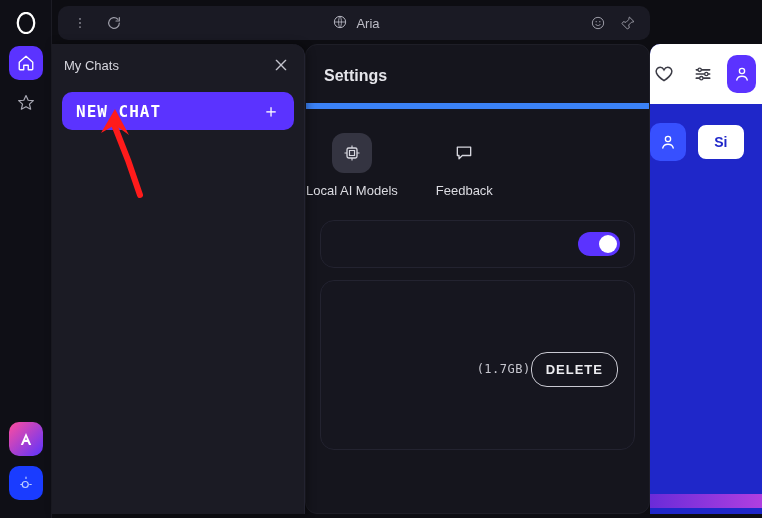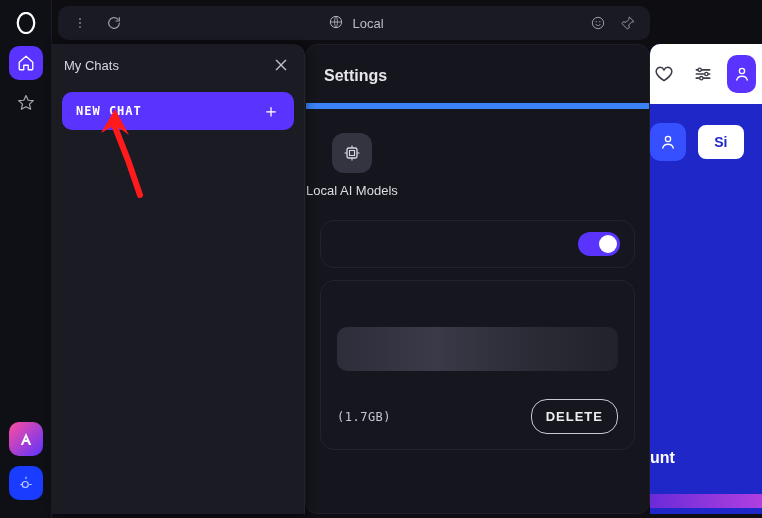--- a/index.html
+++ b/index.html
@@ -30,21 +30,21 @@
   .settings-title { font-size:16px; font-weight:600; padding:22px 18px 18px 18px; border-bottom:6px solid #3b82f6; }
   .settings-tabs { display:flex; gap:38px; padding:24px 18px 10px 0; justify-content:flex-start; margin-left:0;}
   .tab { display:flex; flex-direction:column; align-items:center; gap:10px; font-size:13px; color:#dcdce2; cursor:pointer;}
   .tab-icon { width:40px; height:40px; border-radius:12px; display:flex; align-items:center; justify-content:center; }
   .tab-icon.box { background:#343441; }
   .tab-icon.plain { }
   .section { margin:12px 14px 0 14px; background:#16161f; border:1px solid #232330; border-radius:14px; padding:14px 14px; position:relative; }
   .section.tall { height:48px; display:flex; align-items:center; justify-content:flex-end;}
   .toggle { position:relative; width:42px; height:24px; border-radius:12px; background:#5b33ff; display:flex; align-items:center; justify-content:flex-end; padding:3px; cursor:pointer;}
   .toggle .knob { width:18px; height:18px; background:#fff; border-radius:50%; }
-  .section.big { height:170px; padding:16px 16px 15px 16px; display:flex; flex-direction:column; justify-content:flex-end;}
+  .section.big { height:170px; padding:16px 16px 8px 16px; display:flex; flex-direction:row; justify-content:flex-end;}
   .bar { height:44px; border-radius:10px; background:linear-gradient(90deg,#2d2d3a 0%, #3a3a48 35%, #2b2b36 70%, #22222b 100%); margin-bottom:28px;}
   .section .footer-row { display:flex; align-items:center; justify-content:space-between; }
   .size-text { font-family: ui-monospace, Menlo, Consolas, monospace; font-size:12px; color:#c7c7cf; letter-spacing:0.5px;}
   .delete-btn { border:1.5px solid #c9c9d2; color:#ececf0; background:transparent; font-weight:800; font-size:13px; letter-spacing:1px; padding:9px 14px; border-radius:16px; cursor:pointer;}
 
   
   .bg-page { position:absolute; left:650px; top:44px; width:112px; height:470px; background:#1f27c9; border-top-left-radius:10px; overflow:hidden;}
   .bg-topbar { position:absolute; top:0; left:0; right:0; height:60px; background:#fff; display:flex; align-items:center; justify-content:flex-end; gap:10px; padding-right:6px;}
   .pill-icon { width:38px; height:38px; border-radius:10px; display:flex; align-items:center; justify-content:center; }
   .pill-icon.heart { color:#4a4a55;}
@@ -55,21 +55,21 @@
   .chip.user2 { width:40px; background:#3750ff; color:#fff;}
   .chip.si { width:56px; background:#fff; color:#1f27c9; border:2px solid #1f27c9;}
   .bg-unt { position:absolute; top:405px; left:0; right:0; color:#fff; font-size:16px; font-weight:700; padding-left:0;}
   .bg-bar2 { position:absolute; bottom:6px; left:0; right:0; height:14px; background:linear-gradient(90deg,#6a2bd8,#b03fe0);}
 
   
   .chats-panel { position:absolute; left:52px; top:44px; width:253px; height:470px; background:#1b1b24; border-right:1px solid #232330; border-top-right-radius:12px; box-shadow: 2px 0 8px rgba(0,0,0,0.4); }
   .chats-head { display:flex; align-items:center; justify-content:space-between; height:42px; padding:0 12px; font-size:13px; color:#d6d6de;text-align:right;}
   .close-x { width:22px; height:22px; display:flex; align-items:center; justify-content:center; cursor:pointer; color:#c3c3cc;}
   .new-chat { margin:6px 10px 0 10px; height:38px; background:#5b33ff; border-radius:10px; display:flex; align-items:center; justify-content:space-between; padding:0 14px; cursor:pointer;}
-  .new-chat .label { font-family: ui-monospace, Menlo, Consolas, monospace; font-size:12px; letter-spacing:1px; color:#fff; font-weight:800;}
+  .new-chat .label { font-family: ui-monospace, Menlo, Consolas, monospace; font-size:16px; letter-spacing:1px; color:#fff; font-weight:800;}
   .new-chat .plus { color:#fff; font-size:18px; font-weight:400;}
 
   
   .arrow-wrap { position:absolute; left:85px; top:103px; width:70px; height:100px; pointer-events:none;}
 
 </style>
 </head>
 <body>
 
 <div class="app">
@@ -119,21 +119,21 @@
           <path d="M20 12a8 8 0 1 1-2.34-5.66M20 4v5h-5" stroke="#9b9ba6" stroke-width="1.8" stroke-linecap="round" stroke-linejoin="round"></path>
         </svg>
     </div>
     <div class="addr-center">
       <span>
         <svg width="16" height="16" viewBox="0 0 24 24" fill="none">
             <circle cx="12" cy="12" r="8.5" stroke="#b4b4bf" stroke-width="1.5"></circle>
             <path d="M3.5 12h17M12 3.5c2.8 2.6 2.8 14.4 0 17M12 3.5c-2.8 2.6-2.8 14.4 0 17" stroke="#b4b4bf" stroke-width="1.3"></path>
           </svg>
       </span>
-      <span>Local</span>
+      <span>Aria</span>
     </div>
     <div class="addr-right">
       <div class="addr-icon">
         <svg width="16" height="16" viewBox="0 0 24 24" fill="none">
             <circle cx="12" cy="12" r="8.5" stroke="#9b9ba6" stroke-width="1.5"></circle>
             <path d="M8.5 14c1 1.2 2.2 1.8 3.5 1.8s2.5-.6 3.5-1.8" stroke="#9b9ba6" stroke-width="1.5" stroke-linecap="round"></path>
             <circle cx="9.3" cy="10" r="1" fill="#9b9ba6"></circle>
             <circle cx="14.7" cy="10" r="1" fill="#9b9ba6"></circle>
           </svg>
       </div>
@@ -171,37 +171,44 @@
       <div class="chip user2">
         <svg width="18" height="18" viewBox="0 0 24 24" fill="none">
             <circle cx="12" cy="8" r="3.5" stroke="#fff" stroke-width="1.8"></circle>
             <path d="M5 20c1-4 5-5 7-5s6 1 7 5" stroke="#fff" stroke-width="1.8" stroke-linecap="round"></path>
           </svg>
       </div>
       <div class="chip si">
           <span>Si</span>
         </div>
     </div>
-    <div class="bg-unt">unt</div>
     <div class="bg-bar2"></div>
   </div>
 
   <div class="settings-panel">
     <div class="settings-title">Settings</div>
     <div class="settings-tabs">
       <div class="tab">
         <div class="tab-icon box">
           <svg width="20" height="20" viewBox="0 0 24 24" fill="none">
               <rect x="6" y="6" width="12" height="12" rx="2" stroke="#d6d6de" stroke-width="1.6"></rect>
               <path d="M9 9h6v6H9z" stroke="#d6d6de" stroke-width="1.4"></path>
               <path d="M12 3v3M12 18v3M3 12h3M18 12h3" stroke="#d6d6de" stroke-width="1.4"></path>
             </svg>
         </div>
         <span>Local AI Models</span>
       </div>
+      <div class="tab">
+        <div class="tab-icon plain">
+          <svg width="20" height="20" viewBox="0 0 24 24" fill="none">
+              <path d="M4 5h16v10H10l-4 4v-4H4V5z" stroke="#d6d6de" stroke-width="1.6" stroke-linejoin="round"></path>
+            </svg>
+        </div>
+        <span>Feedback</span>
+      </div>
     </div>
 
     <div class="section tall">
       <div class="toggle">
         <div class="knob"></div>
       </div>
     </div>
 
     <div class="section big">
       <div class="bar"></div>

